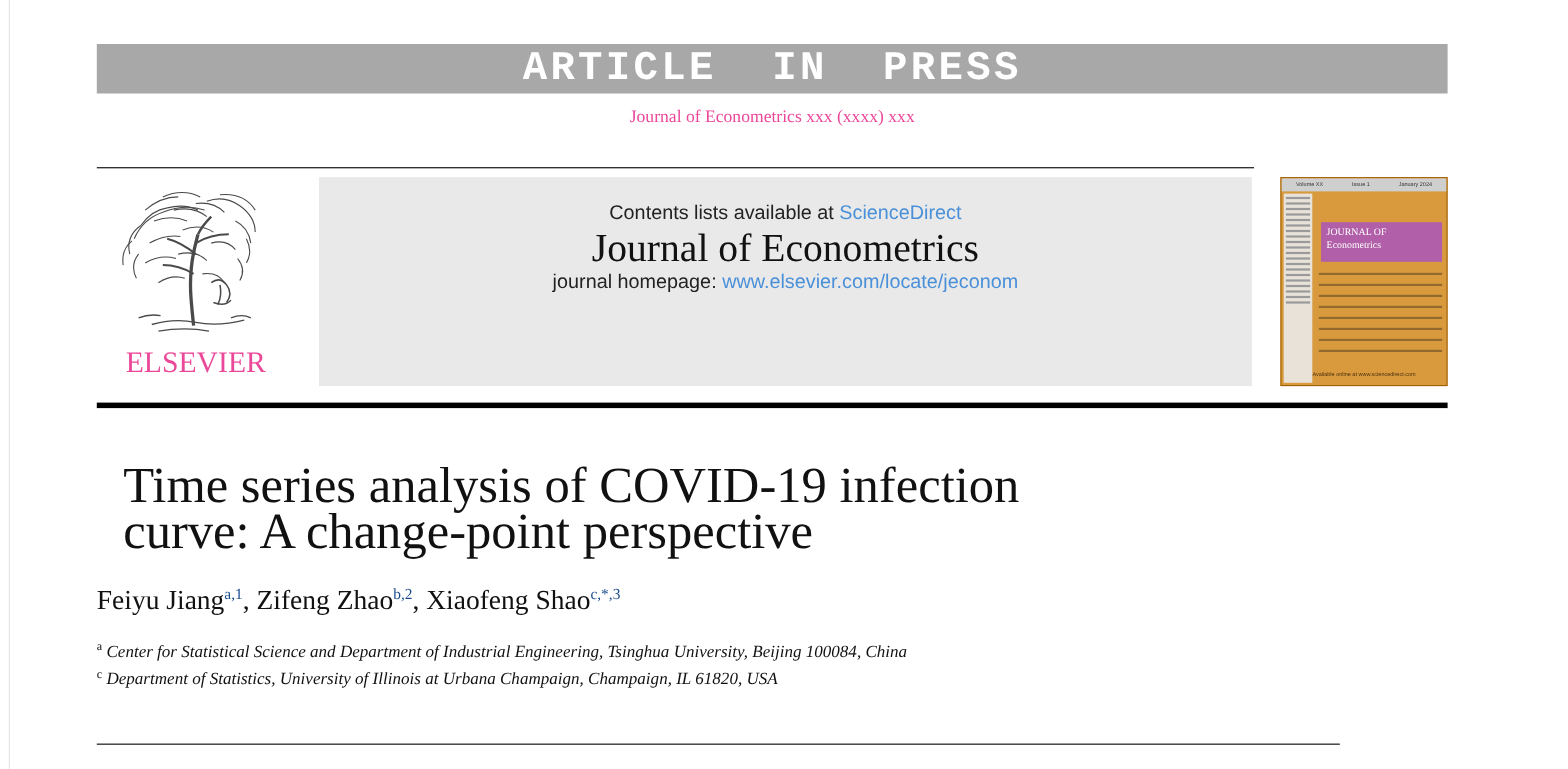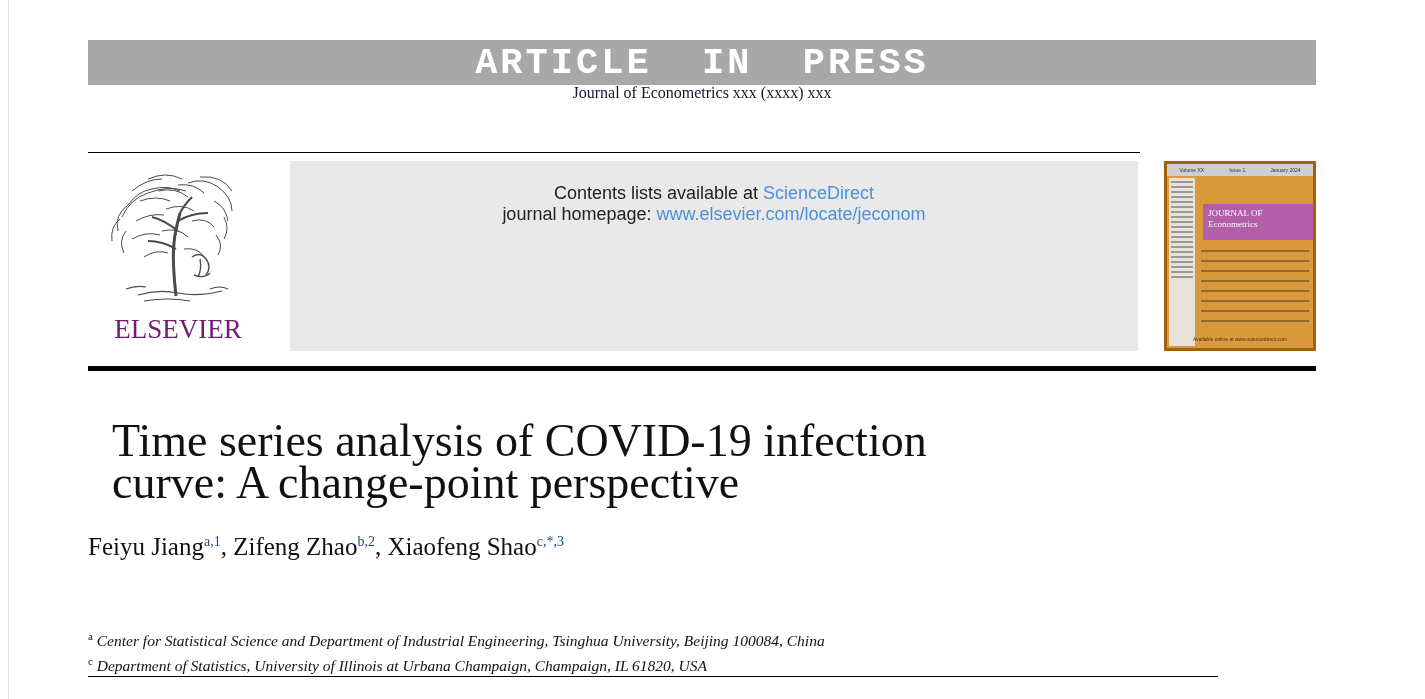--- a/index.html
+++ b/index.html
@@ -47,26 +47,26 @@
     font-family: Liberation Mono, monospace;
     font-weight: bold;
     font-size: 37px;
     letter-spacing: 3px;
     color: #ffffff;
     white-space: pre;
   }
   .journal-ref {
     position: absolute;
     left: 88px;
-    top: 84px;
+    top: 98px;
     width: 1228px;
     text-align: center;
     font-family: "Liberation Serif", serif;
     font-size: 16px;
-    color: #0f172a;
+    color: #ec4899;
   }
 
   
   .masthead-rule-top {
     position: absolute;
     left: 88px;
     top: 152px;
     width: 1052px;
     height: 1px;
     background: #000;
@@ -88,21 +88,21 @@
   }
   .elsevier-word {
     position: absolute;
     left: 2px;
     bottom: 6px;
     width: 176px;
     text-align: center;
     font-family: "Liberation Serif", serif;
     font-size: 27px;
     letter-spacing: 0px;
-    color: #701a75;
+    color: #ec4899;
   }
   .contents-box {
     position: absolute;
     left: 202px;
     top: 8px;
     width: 848px;
     height: 190px;
     background: #e9e9e9;
     display: flex;
     flex-direction: column;
@@ -133,21 +133,21 @@
     color: #4a90d9;
     text-decoration: none;
   }
   .cover-thumb {
     position: absolute;
     left: 1076px;
     top: 8px;
     width: 152px;
     height: 190px;
     background: #d99a3e;
-    border: 3px solid #a16207;
+    border: 1px solid #a16207;
     box-sizing: border-box;
     overflow: hidden;
   }
   .cover-topbar {
     position: absolute;
     left: 0; top: 0; right: 0;
     height: 12px;
     background: #cfcfcf;
     font-size: 5px;
     color: #333;
@@ -242,21 +242,20 @@
   .affiliations {
     position: absolute;
     left: 88px;
     top: 578px;
     width: 1130px;
     font-family: "Liberation Serif", serif;
     font-style: italic;
     font-size: 15.5px;
     line-height: 20px;
     color: #111;
-    margin-top: 48px;
   }
   .affiliations .aff-mark {
     font-style: normal;
     font-size: 11px;
     vertical-align: super;
   }
   .affil-rule {
     position: absolute;
     left: 88px;
     top: 676px;
@@ -331,20 +330,21 @@
           </g>
         </g>
       </svg>
       <div class="elsevier-word">ELSEVIER</div>
     </div>
 
     <div class="contents-box">
       <div class="contents-line">
         <span>Contents lists available at </span><a href="#">ScienceDirect</a>
       </div>
+      <div class="journal-title">Journal of Econometrics</div>
       <div class="homepage-line">
         <span>journal homepage: </span><a href="#">www.elsevier.com/locate/jeconom</a>
       </div>
     </div>
 
     <div class="cover-thumb">
       <div class="cover-topbar">
         <span>Volume XX</span>
         <span>Issue 1</span>
         <span>January 2024</span>

